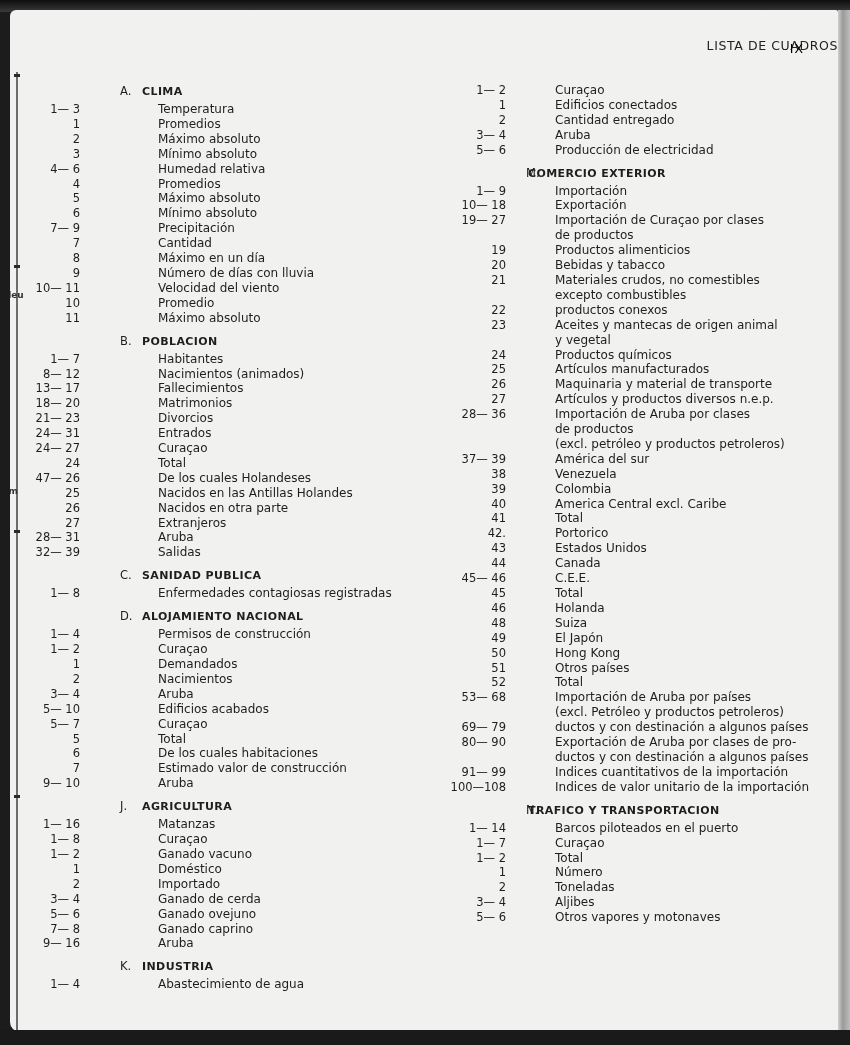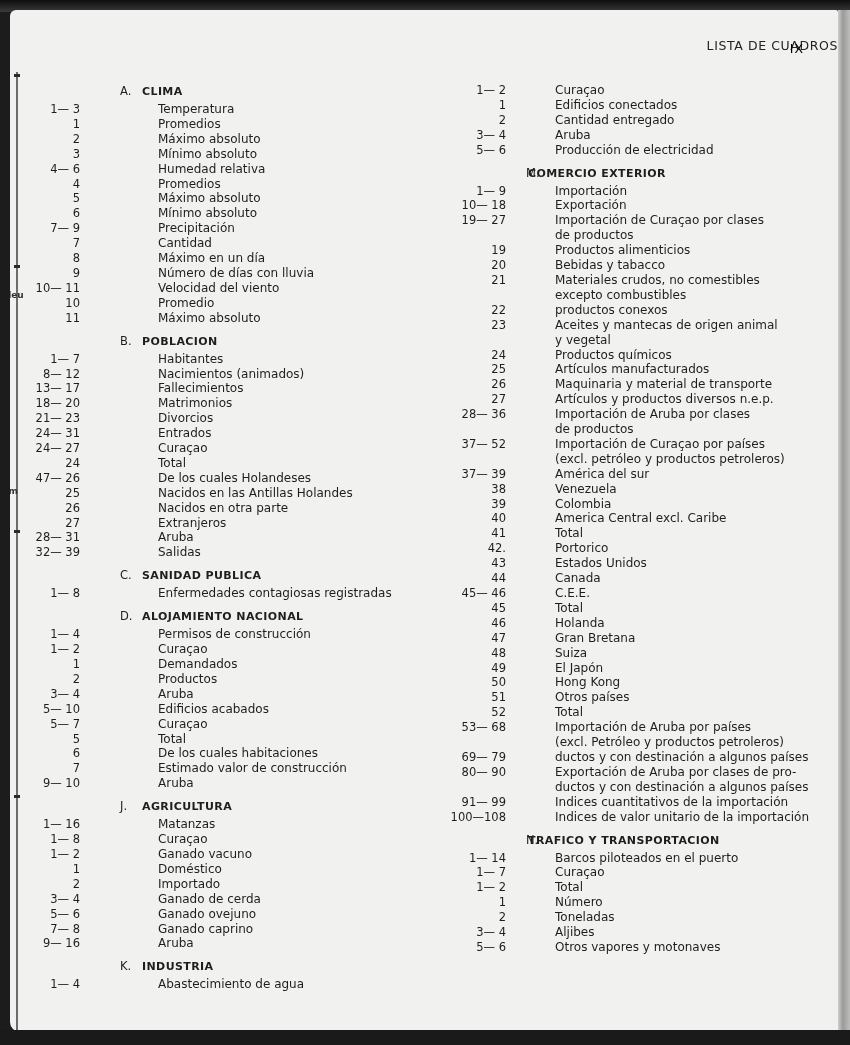--- a/index.html
+++ b/index.html
@@ -100,21 +100,21 @@
       <div class="row "><span class="num">26</span><span class="label">Nacidos en otra parte</span></div>
       <div class="row "><span class="num">27</span><span class="label">Extranjeros</span></div>
       <div class="row "><span class="num">28— 31</span><span class="label">Aruba</span></div>
       <div class="row "><span class="num">32— 39</span><span class="label">Salidas</span></div>
       <div class="row section"><span class="sec-letter">C.</span><span class="label">SANIDAD PUBLICA</span></div>
       <div class="row "><span class="num">1— 8</span><span class="label">Enfermedades contagiosas registradas</span></div>
       <div class="row section"><span class="sec-letter">D.</span><span class="label">ALOJAMIENTO NACIONAL</span></div>
       <div class="row "><span class="num">1— 4</span><span class="label">Permisos de construcción</span></div>
       <div class="row "><span class="num">1— 2</span><span class="label">Curaçao</span></div>
       <div class="row "><span class="num">1</span><span class="label">Demandados</span></div>
-      <div class="row "><span class="num">2</span><span class="label">Productos</span></div>
+      <div class="row "><span class="num">2</span><span class="label">Nacimientos</span></div>
       <div class="row "><span class="num">3— 4</span><span class="label">Aruba</span></div>
       <div class="row "><span class="num">5— 10</span><span class="label">Edificios acabados</span></div>
       <div class="row "><span class="num">5— 7</span><span class="label">Curaçao</span></div>
       <div class="row "><span class="num">5</span><span class="label">Total</span></div>
       <div class="row "><span class="num">6</span><span class="label">De los cuales habitaciones</span></div>
       <div class="row "><span class="num">7</span><span class="label">Estimado valor de construcción</span></div>
       <div class="row "><span class="num">9— 10</span><span class="label">Aruba</span></div>
       <div class="row section"><span class="sec-letter">J.</span><span class="label">AGRICULTURA</span></div>
       <div class="row "><span class="num">1— 16</span><span class="label">Matanzas</span></div>
       <div class="row "><span class="num">1— 8</span><span class="label">Curaçao</span></div>
@@ -147,34 +147,32 @@
       <div class="row "><span class="num">22</span></div>
       <div class="row cont"><span class="label">productos conexos</span></div>
       <div class="row "><span class="num">23</span><span class="label">Aceites y mantecas de origen animal</span></div>
       <div class="row cont"><span class="label">y vegetal</span></div>
       <div class="row "><span class="num">24</span><span class="label">Productos químicos</span></div>
       <div class="row "><span class="num">25</span><span class="label">Artículos manufacturados</span></div>
       <div class="row "><span class="num">26</span><span class="label">Maquinaria y material de transporte</span></div>
       <div class="row "><span class="num">27</span><span class="label">Artículos y productos diversos n.e.p.</span></div>
       <div class="row "><span class="num">28— 36</span><span class="label">Importación de Aruba por clases</span></div>
       <div class="row cont"><span class="label">de productos</span></div>
-      <div class="row "><span class="num">37— 52</span><span class="label">Importación de Curaçao por países</span></div>
       <div class="row cont"><span class="label">(excl. petróleo y productos petroleros)</span></div>
       <div class="row "><span class="num">37— 39</span><span class="label">América del sur</span></div>
       <div class="row "><span class="num">38</span><span class="label">Venezuela</span></div>
       <div class="row "><span class="num">39</span><span class="label">Colombia</span></div>
       <div class="row "><span class="num">40</span><span class="label">America Central excl. Caribe</span></div>
       <div class="row "><span class="num">41</span><span class="label">Total</span></div>
       <div class="row "><span class="num">42.</span><span class="label">Portorico</span></div>
       <div class="row "><span class="num">43</span><span class="label">Estados Unidos</span></div>
       <div class="row "><span class="num">44</span><span class="label">Canada</span></div>
       <div class="row "><span class="num">45— 46</span><span class="label">C.E.E.</span></div>
       <div class="row "><span class="num">45</span><span class="label">Total</span></div>
       <div class="row "><span class="num">46</span><span class="label">Holanda</span></div>
-      <div class="row "><span class="num">47</span><span class="label">Gran Bretana</span></div>
       <div class="row "><span class="num">48</span><span class="label">Suiza</span></div>
       <div class="row "><span class="num">49</span><span class="label">El Japón</span></div>
       <div class="row "><span class="num">50</span><span class="label">Hong Kong</span></div>
       <div class="row "><span class="num">51</span><span class="label">Otros países</span></div>
       <div class="row "><span class="num">52</span><span class="label">Total</span></div>
       <div class="row "><span class="num">53— 68</span><span class="label">Importación de Aruba por países</span></div>
       <div class="row cont"><span class="label">(excl. Petróleo y productos petroleros)</span></div>
       <div class="row "><span class="num">69— 79</span></div>
       <div class="row cont"><span class="label">ductos y con destinación a algunos países</span></div>
       <div class="row "><span class="num">80— 90</span><span class="label">Exportación de Aruba por clases de pro-</span></div>

